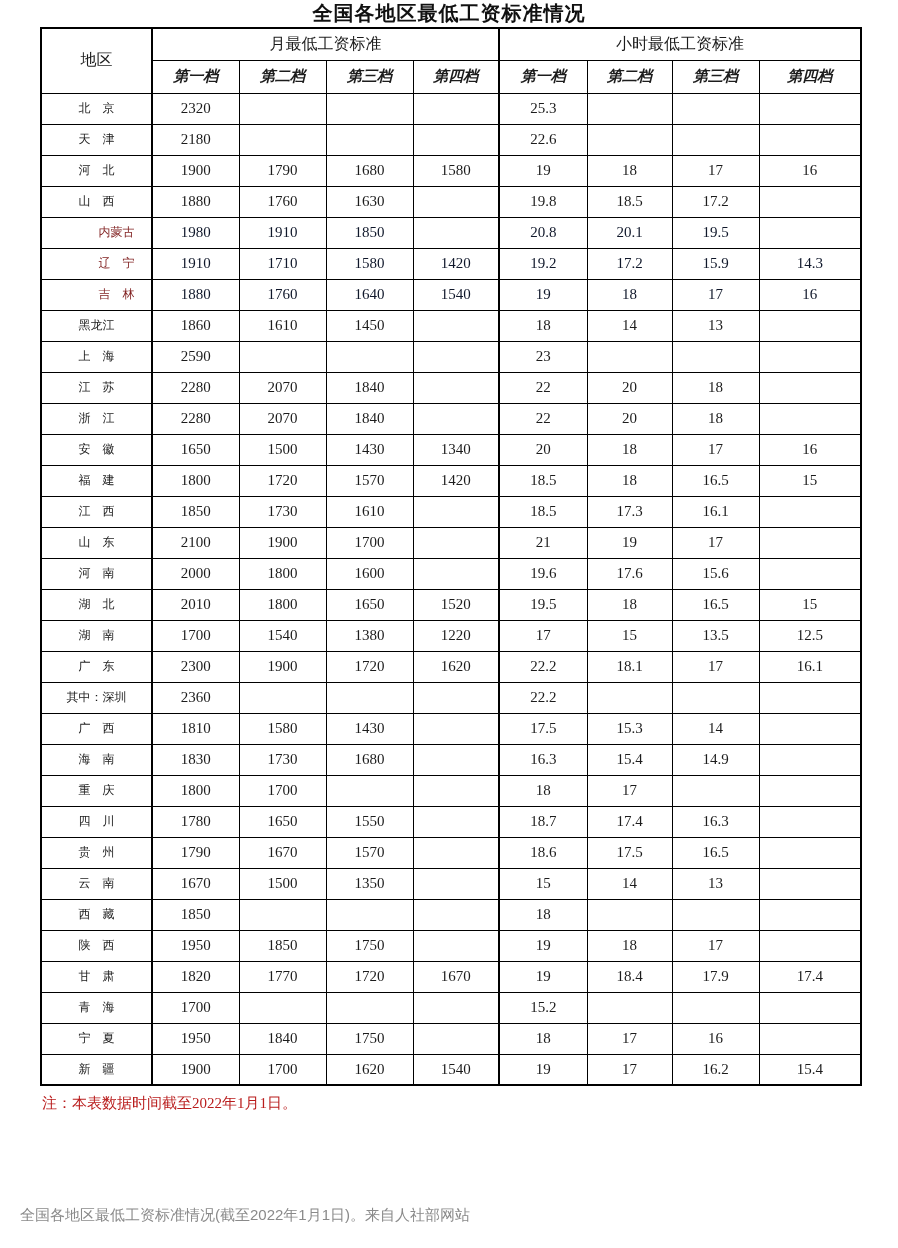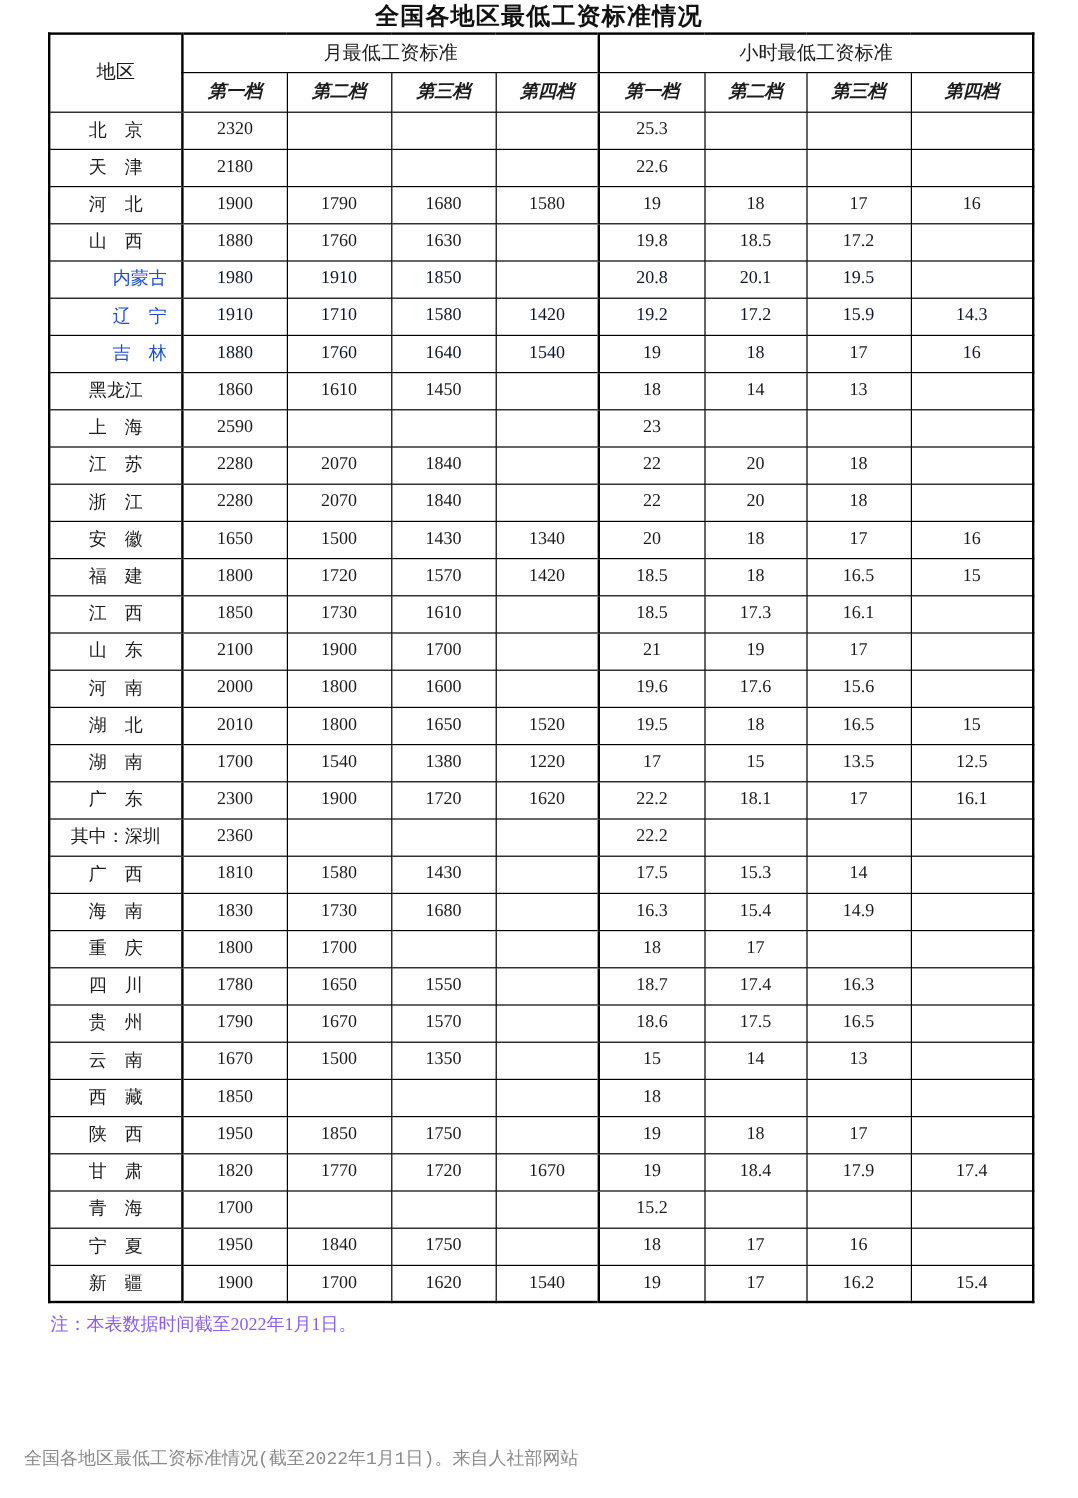--- a/index.html
+++ b/index.html
@@ -50,37 +50,37 @@
     font-style: italic;   
   }
   thead th.region-head {
     font-size: 16px;
     font-weight: bold;
     font-style: normal;
     margin-left: 39px;
   }
   tbody td { height: 31px; font-size: 15px; }
   tbody td.region {
-    font-size: 15px;
+    font-size: 12px;
     color: #1c1c1c;
   }
   
   .sep-right { border-right: 2px solid #000000 !important; }
   tr.muted td:not(.region) { color: #0f172a; }
-  tr.muted td.region { color: #1d4ed8; padding-left: 40px; }
+  tr.muted td.region { color: #7f1d1d; padding-left: 40px; }
   .note {
     margin: 8px 0 0 42px;
     font-size: 15px;
-    color: #8b5cf6;
+    color: #b91c1c;
   }
   .caption {
     position: absolute;
     left: 20px;
     top: 1206px;
-    font-family: Liberation Mono, monospace;
+    font-family: Liberation Sans, sans-serif;
     font-size: 15px;
     color: #8a8a8a;
   }
 </style>
 </head>
 <body>
 
 <div class="page">
 
   <div class="title">全国各地区最低工资标准情况</div>

